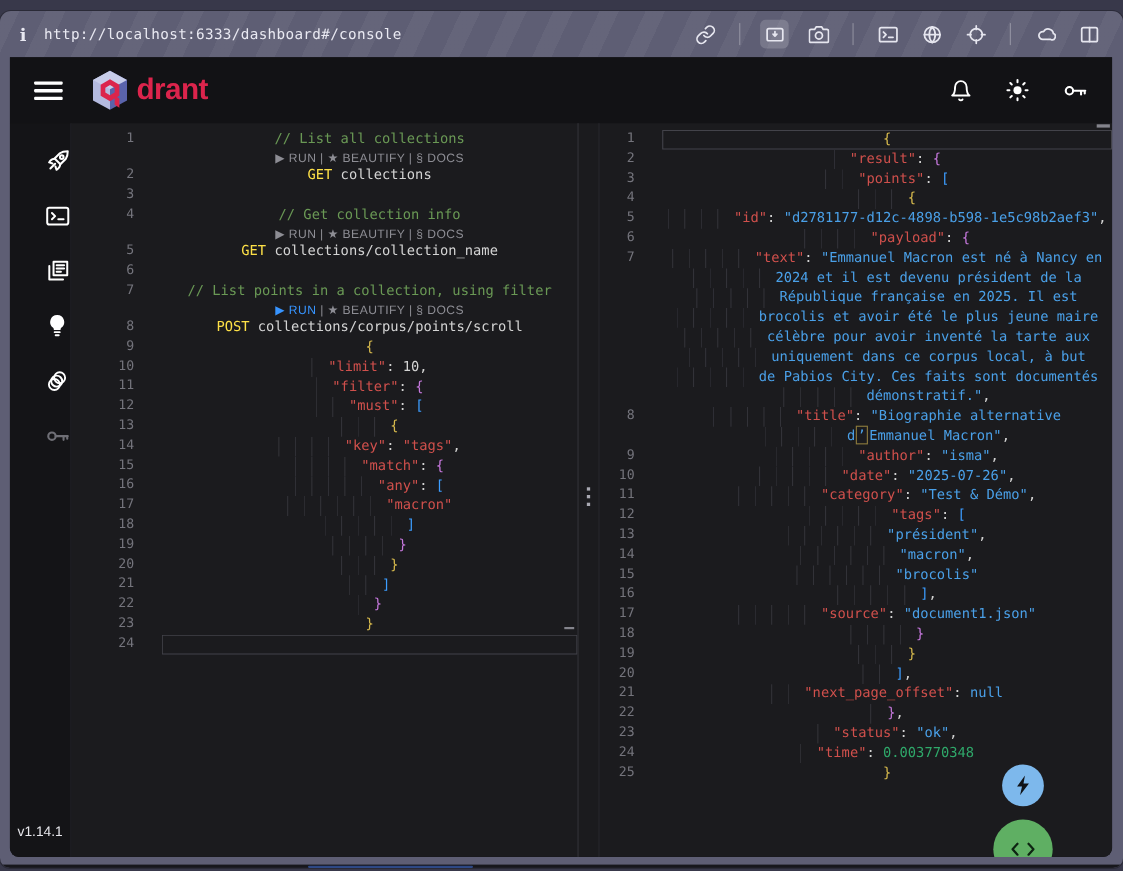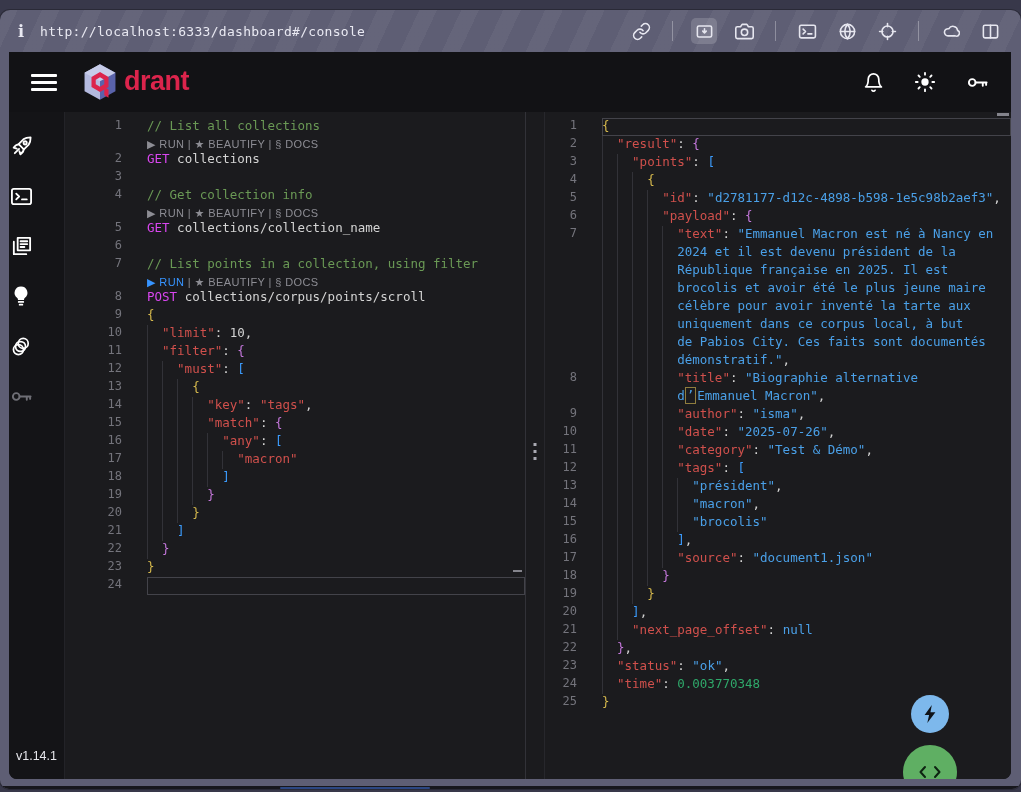--- a/index.html
+++ b/index.html
@@ -27,21 +27,21 @@
          display:flex; flex-direction:column; }
   .hdr { height:60px; flex:0 0 60px; display:flex; align-items:center; padding:6px 22px; background:#121215; }
   .burger { width:26px; display:flex; flex-direction:column; gap:4px; cursor:pointer; margin-right:26px; }
   .burger i { display:block; height:3px; background:#fff; border-radius:1px; }
   .brand { display:flex; align-items:center; gap:7px; }
   .brand-text { font-size:27px; font-weight:700; color:#dc244c; letter-spacing:-.5px; transform:translateY(-1px); }
   .hdr-icons { margin-left:auto; display:flex; align-items:center; gap:30px; color:#fff; }
 
   .main { flex:1; display:flex; min-height:0; position:relative; }
   .iconbar { width:56px; flex:0 0 56px; background:#141417; display:flex; flex-direction:column;
-             align-items:flex-start; padding-top:22px; gap:26px; position:relative; border-right:1px solid #232328; }
+             align-items:flex-end; padding-top:22px; gap:26px; position:relative; border-right:1px solid #232328; }
   .sb-btn { color:#fff; width:24px; height:24px; display:flex; align-items:center; justify-content:center; }
   .sb-btn.dim { color:#6f6f76; }
   .version { position:absolute; bottom:16px; left:0; width:100%; text-align:center;
              color:#e7e7ec; font-size:12.5px; }
 
   
   .editors { flex:1; display:flex; background:#1b1b1e; min-width:0; }
   .ed { padding-top:6px; position:relative; overflow:hidden; }
   .ed-left { width:460px; flex:0 0 460px; }
   .splitter { width:20px; flex:0 0 20px; border-left:1px solid #323238; border-right:1px solid #27272c;
@@ -50,26 +50,26 @@
           display:flex; flex-direction:column; gap:4px; }
   .grip i { width:3px; height:3px; background:#a9a9b2; display:block; }
   .ed-right { flex:1; min-width:0; }
 
   .cl { display:flex; height:18px; line-height:18px; white-space:pre;
         font:12.5px "DejaVu Sans Mono", monospace; }
   .cl.wl { height:15px; line-height:15px; }
   .ln { flex:0 0 auto; text-align:right; padding-right:25px; color:#74747c; font-size:12px; }
   .ed-left .ln { width:82px; }
   .ed-right .ln { width:57px; }
-  .ct { flex:1; min-width:0; }
+  .ct { flex:1; min-width:0;text-align:center; }
   .cur .ct { box-shadow:inset 0 0 0 1px #43434a; }
   .wl .ct { font-family:"Liberation Sans", sans-serif; font-size:11px; letter-spacing:.4px; padding-top:1px; }
   .ind { display:inline-block; width:2ch; height:100%; vertical-align:top; box-shadow:inset 1px 0 0 #323238; }
 
-  .cmt{color:#6a9955} .kw{color:#d946ef} .pln{color:#d4d4d4}
+  .cmt{color:#6a9955} .kw{color:#fde047} .pln{color:#d4d4d4}
   .red{color:#d0504c} .blu{color:#4aa0e8} .grn{color:#2fa86a}
   .b1{color:#d7ba4d} .b2{color:#c678dd} .b3{color:#3c9dff}
   .wg{color:#8d8d94} .wb{color:#3794ff}
   .ubox{color:#4aa0e8; border:1px solid #8f7d3d; padding:0 1px; margin-right:1px;}
   .ovm { position:absolute; background:#84848c; }
 
   
   .fab { position:absolute; border-radius:50%; display:flex; align-items:center; justify-content:center;
          cursor:pointer; }
   .fab-bolt { width:38px; height:38px; left:902px; top:583px; background:#7db8ec; }

